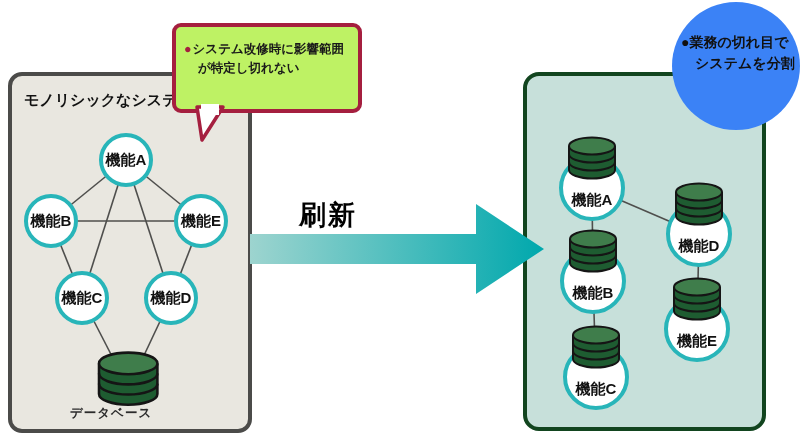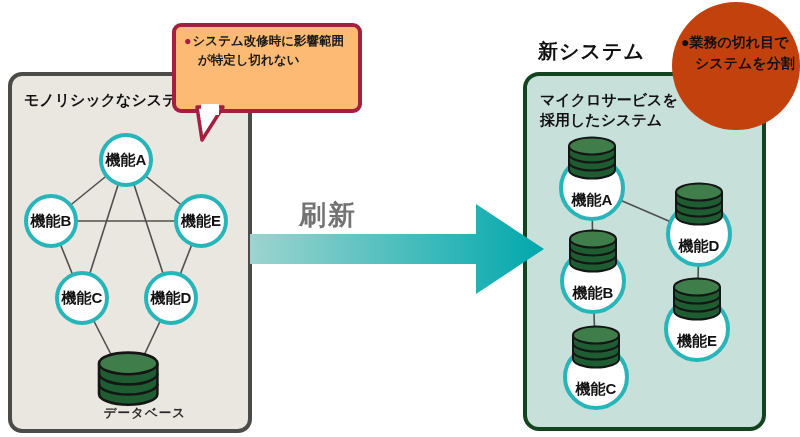--- a/index.html
+++ b/index.html
@@ -21,37 +21,37 @@
   .sub-title.new{left:540px;top:90px;width:148px;}
   
   .node{
     position:absolute;width:54px;height:54px;border-radius:50%;
     background:#fff;border:4px solid #28b5b9;box-sizing:border-box;
     display:flex;align-items:center;justify-content:center;
     font-size:15px;font-weight:700;color:#111;white-space:nowrap;text-align:center;
   }
   .node.big{width:66px;height:66px;align-items:flex-end;padding-bottom:7px;}
   
-  .transition-label{position:absolute;left:299px;top:197px;font-size:27px;font-weight:800;letter-spacing:2px;color:#737373;}
+  .transition-label{position:absolute;left:299px;top:197px;font-size:27px;font-weight:800;letter-spacing:2px;color:#000000;}
   
   .callout{
     position:absolute;left:172px;top:23px;width:190px;height:90px;box-sizing:border-box;
-    background:#fdba74;border:4px solid #a51f3f;border-radius:9px;
-    padding:5px 8px 0 8px;font-size:12.5px;font-weight:700;line-height:19px;color:#1a1a1a;
+    background:#bef264;border:4px solid #a51f3f;border-radius:9px;
+    padding:13px 8px 0 8px;font-size:12.5px;font-weight:700;line-height:19px;color:#1a1a1a;
   }
   .callout ul,.benefit ul{list-style:none;margin:0;padding:0;}
   .hang{padding-left:14px;text-indent:-14px;margin:0 0 2px 0;}
   .callout .bullet{color:#a51f3f;padding-right:1px;}
   
-  .benefit{position:absolute;left:672px;top:2px;width:128px;height:128px;border-radius:50%;background:#c2410c;}
+  .benefit{position:absolute;left:672px;top:2px;width:128px;height:128px;border-radius:50%;background:#3b82f6;}
   .benefit ul{position:absolute;left:9px;top:30px;width:118px;font-size:14px;font-weight:700;line-height:21px;color:#111;}
   .benefit .hang{margin-bottom:3px;}
   .benefit .bullet{color:#111;}
   
-  .db-label{position:absolute;left:70px;top:405px;width:116px;text-align:right;font-size:12.5px;font-weight:600;letter-spacing:1px;color:#2b2b2b;}
+  .db-label{position:absolute;left:70px;top:405px;width:116px;text-align:left;font-size:12.5px;font-weight:600;letter-spacing:1px;color:#2b2b2b;}
 </style>
 </head>
 <body>
 
 <div class="canvas">
 
   <div class="panel panel-old"></div>
   <div class="panel panel-new"></div>
 
   <svg class="layer" width="800" height="437">
@@ -74,23 +74,21 @@
     </g>
     <g stroke="#4f4f4d" stroke-width="1.6">
       <line x1="592" y1="188" x2="699" y2="234"></line>
       <line x1="592" y1="188" x2="593" y2="281"></line>
       <line x1="593" y1="281" x2="596" y2="377"></line>
       <line x1="699" y1="234" x2="697" y2="329"></line>
     </g>
     <polygon points="250,234 476,234 476,204 544,249 476,294 476,264 250,264" fill="url(#arrowGrad)"></polygon>
   </svg>
 
-  <div class="sys-title new">新システム</div>
   <div class="sub-title old">モノリシックなシステム</div>
-  <div class="sub-title new">マイクロサービスを採用したシステム</div>
 
   <div class="node" style="left:99px;top:133px;">
       <span>機能A</span>
     </div>
   <div class="node" style="left:24px;top:194px;">
       <span>機能B</span>
     </div>
   <div class="node" style="left:174px;top:194px;">
       <span>機能E</span>
     </div>

